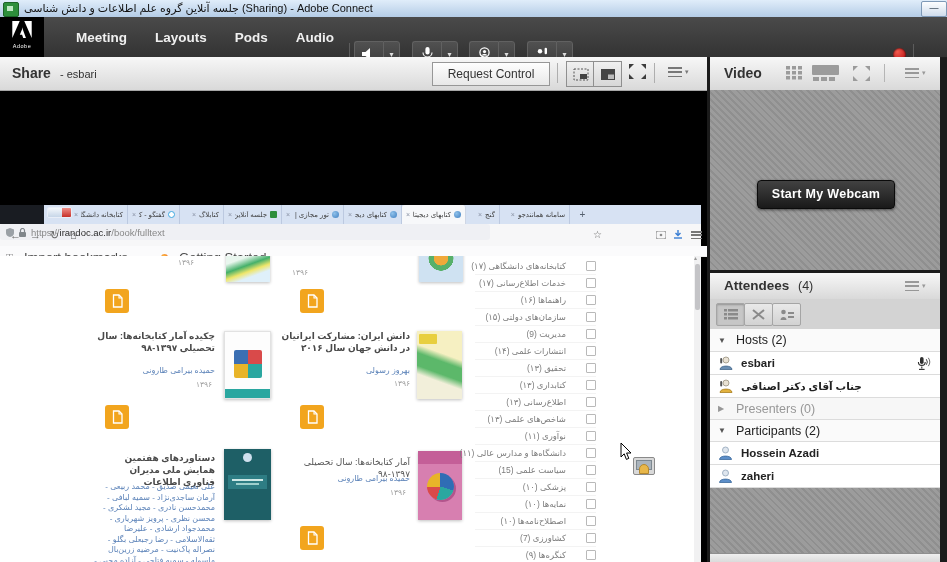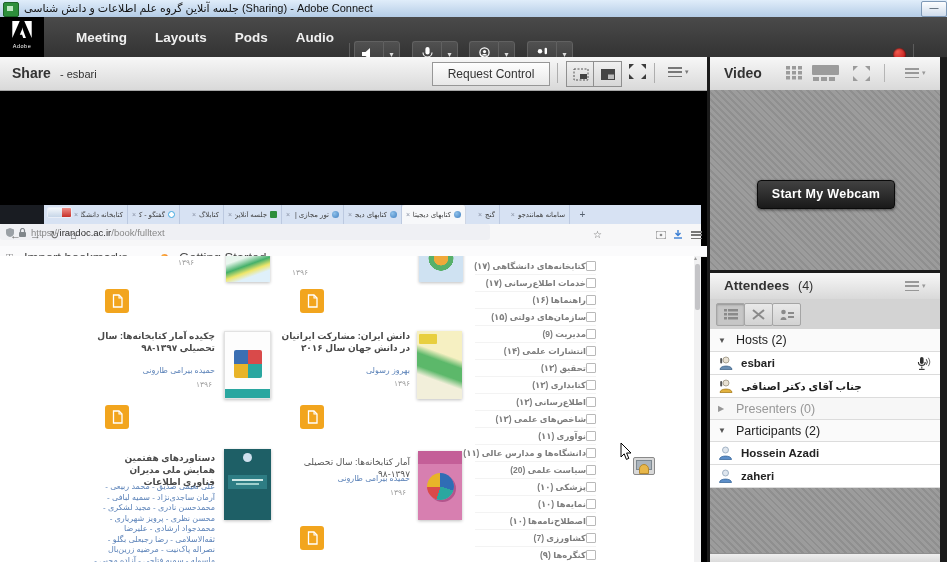--- a/index.html
+++ b/index.html
@@ -58,21 +58,21 @@
   .urltxt b{color:#2b2b2b;font-weight:normal;}
   .bookbar{left:0;top:41px;width:701px;height:10px;background:#fbfbfc;border-bottom:1px solid #ececec;display:flex;align-items:center;gap:6px;padding-left:6px;}
   .bmk{display:flex;align-items:center;gap:11px;font-size:13px;color:#4a4a4a;margin-top:12px;}
   .content{left:0;top:51px;width:701px;height:306px;background:#fff;overflow:hidden;}
   .pdfico{width:24px;height:24px;background:#f2a51e;border-radius:3px;display:flex;align-items:center;justify-content:center;}
   .btitle{font-size:9px;font-weight:bold;color:#4a4a4a;direction:rtl;text-align:right;line-height:12px;}
   .bauthor{font-size:8px;color:#5b82b8;direction:rtl;text-align:right;white-space:nowrap;}
   .byear{font-size:7.5px;color:#9a9a9a;direction:rtl;text-align:right;}
   .cover{box-shadow:0 1px 3px rgba(0,0,0,.25);}
   .filters{left:475px;top:2px;width:121px;}
-  .frow{height:16px;display:flex;align-items:center;gap:0;direction:rtl;border-bottom:1px solid #f3f3f3;font-weight:bold;}
+  .frow{height:16px;display:flex;align-items:center;gap:20px;direction:rtl;border-bottom:1px solid #f3f3f3;}
   .frow .cb{width:8px;height:8px;border:1px solid #b9b9b9;border-radius:1px;background:#fff;flex:0 0 auto;}
   .frow .fl{font-size:8.5px;color:#7d7d7d;white-space:nowrap;}
   .sbar{left:694px;top:0;width:7px;height:306px;background:#f1f1f2;}
   .sthumb{left:1px;top:8px;width:5px;height:46px;background:#c4c4c7;border-radius:2px;}
   
   .videopod{left:710px;top:57px;width:230px;height:213px;}
   .vbody{left:0;top:33px;width:230px;height:180px;}
   .startbtn{left:47px;top:90px;width:136px;height:27px;background:linear-gradient(#424242,#191919);border:1px solid #0b0b0b;border-radius:4px;color:#fff;font-size:12.5px;font-weight:bold;text-align:center;line-height:27px;letter-spacing:.3px;box-shadow:0 1px 3px rgba(0,0,0,.55);}
   .attpod{left:710px;top:273px;width:230px;height:289px;background:#fff;}
   .atoolbar{left:0;top:26px;width:230px;height:30px;background:#d3d3d3;border-bottom:1px solid #b2b2b2;}
@@ -403,21 +403,21 @@
         <div class="frow">
             <span class="cb"></span>
             <span class="fl">نوآوری (۱۱)</span>
           </div>
         <div class="frow">
             <span class="cb"></span>
             <span class="fl">دانشگاه‌ها و مدارس عالی (۱۱)</span>
           </div>
         <div class="frow">
             <span class="cb"></span>
-            <span class="fl">سیاست علمی (20)</span>
+            <span class="fl">سیاست علمی (15)</span>
           </div>
         <div class="frow">
             <span class="cb"></span>
             <span class="fl">پزشکی (۱۰)</span>
           </div>
         <div class="frow">
             <span class="cb"></span>
             <span class="fl">نمایه‌ها (۱۰)</span>
           </div>
         <div class="frow">

